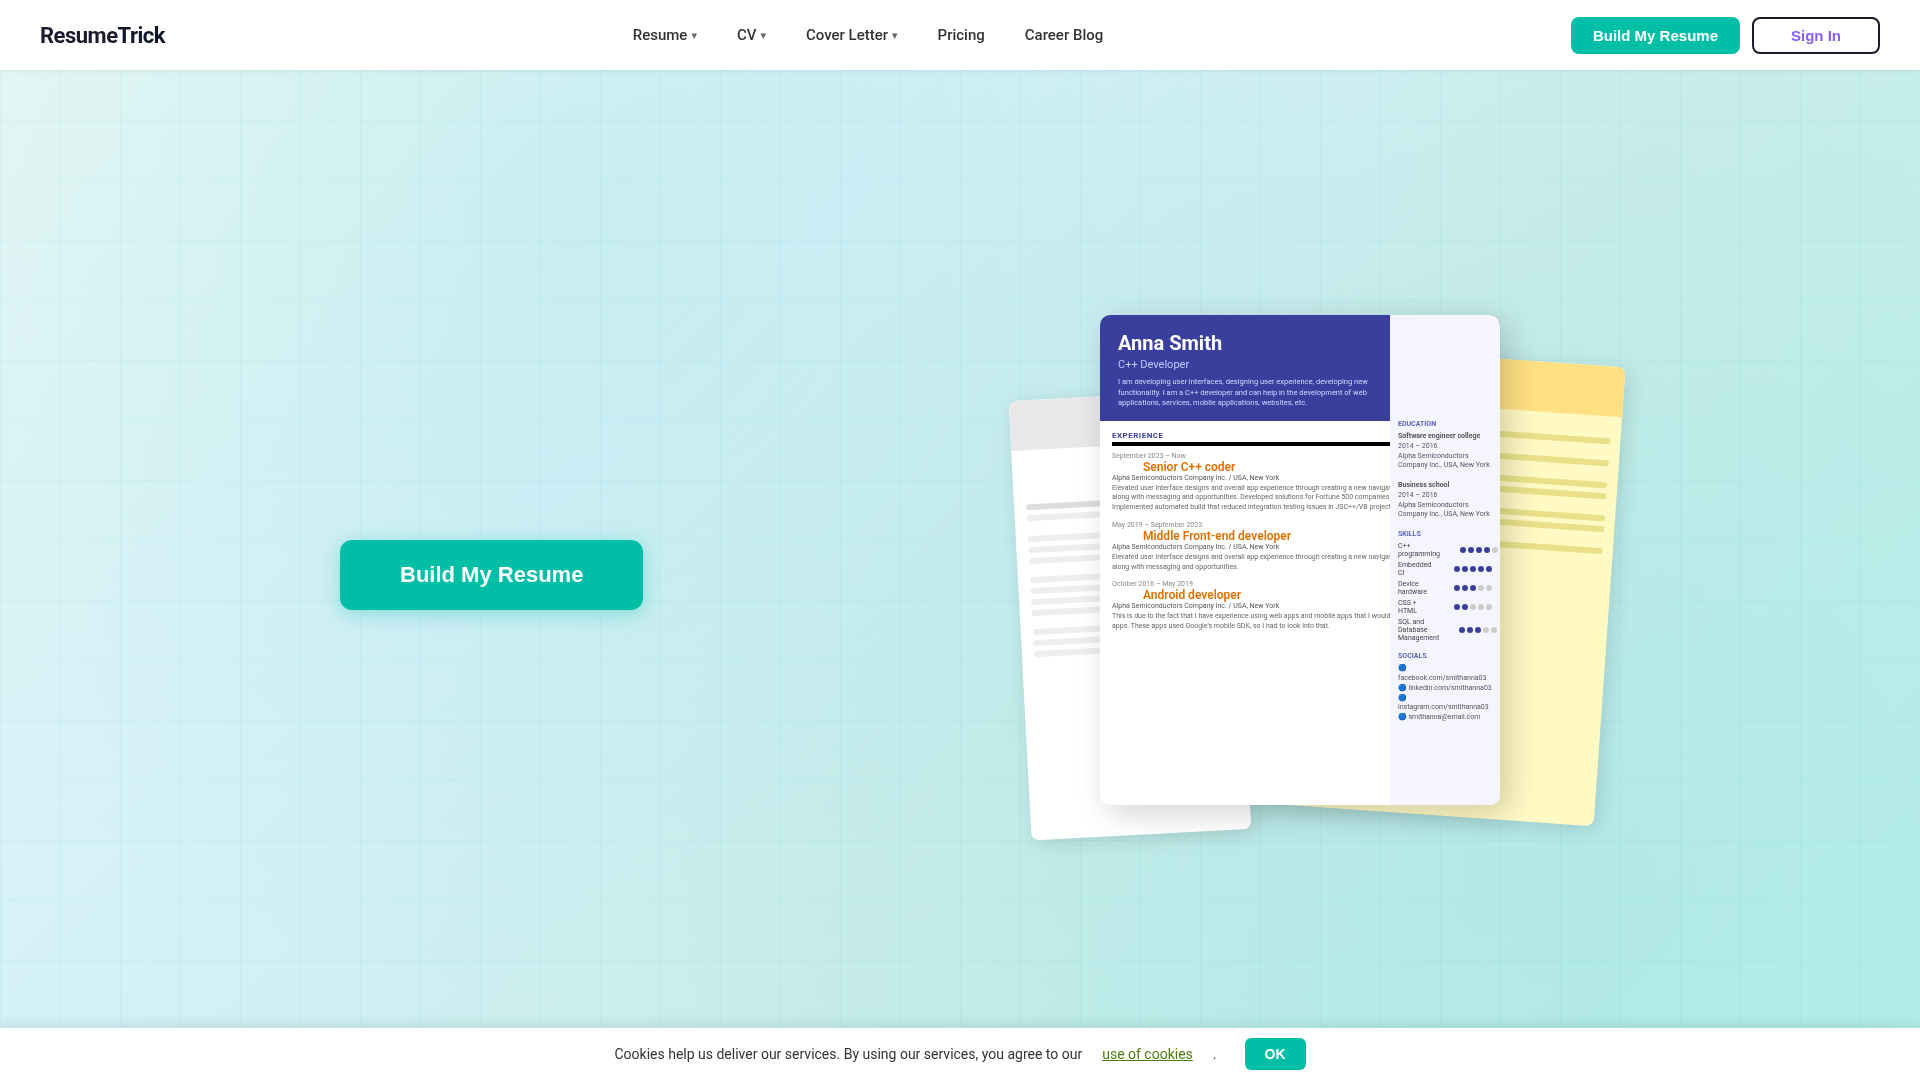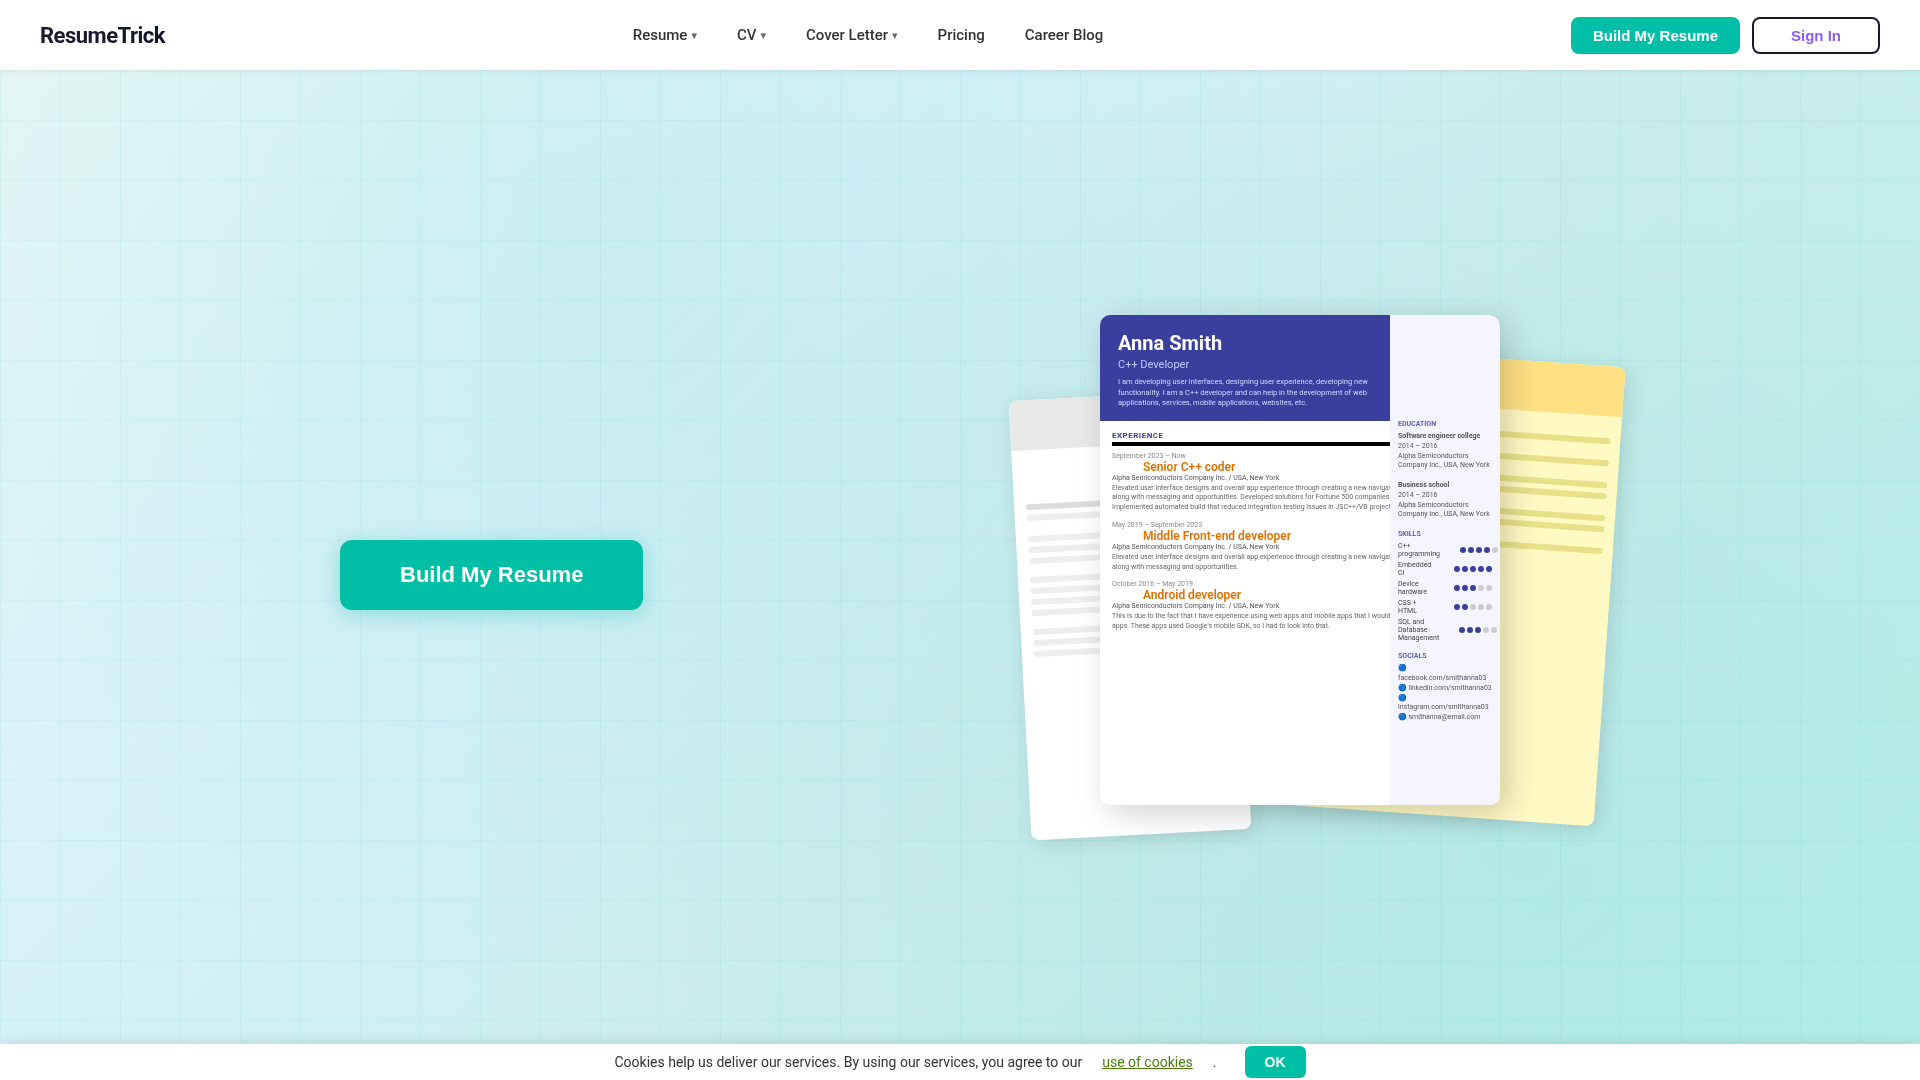--- a/index.html
+++ b/index.html
@@ -201,21 +201,21 @@
 
     
     .back-line { height: 6px; background: rgba(180,170,0,0.3); border-radius: 3px; margin-bottom: 5px; }
     .back-line.short { width: 50%; }
     .back-header-y { height: 50px; background: #ffe082; margin-bottom: 12px; }
 
     
     .cookie-banner {
       position: fixed; bottom: 0; left: 0; right: 0; z-index: 200;
       background: #fff;
-      padding: 2px 40px;
+      padding: 10px 40px;
       display: flex; align-items: center; justify-content: center; gap: 20px;
       font-size: 14px; color: #333;
       box-shadow: 0 -2px 12px rgba(0,0,0,0.1);
     }
     .cookie-link { color: #4d7c0f; text-decoration: underline; cursor: pointer; text-align: right; }
     .cookie-ok {
       background: #00bfa6; color: #fff;
       border: none; border-radius: 6px;
       padding: 8px 20px; font-size: 14px; font-weight: 600;
       cursor: pointer; margin-left: 8px;

